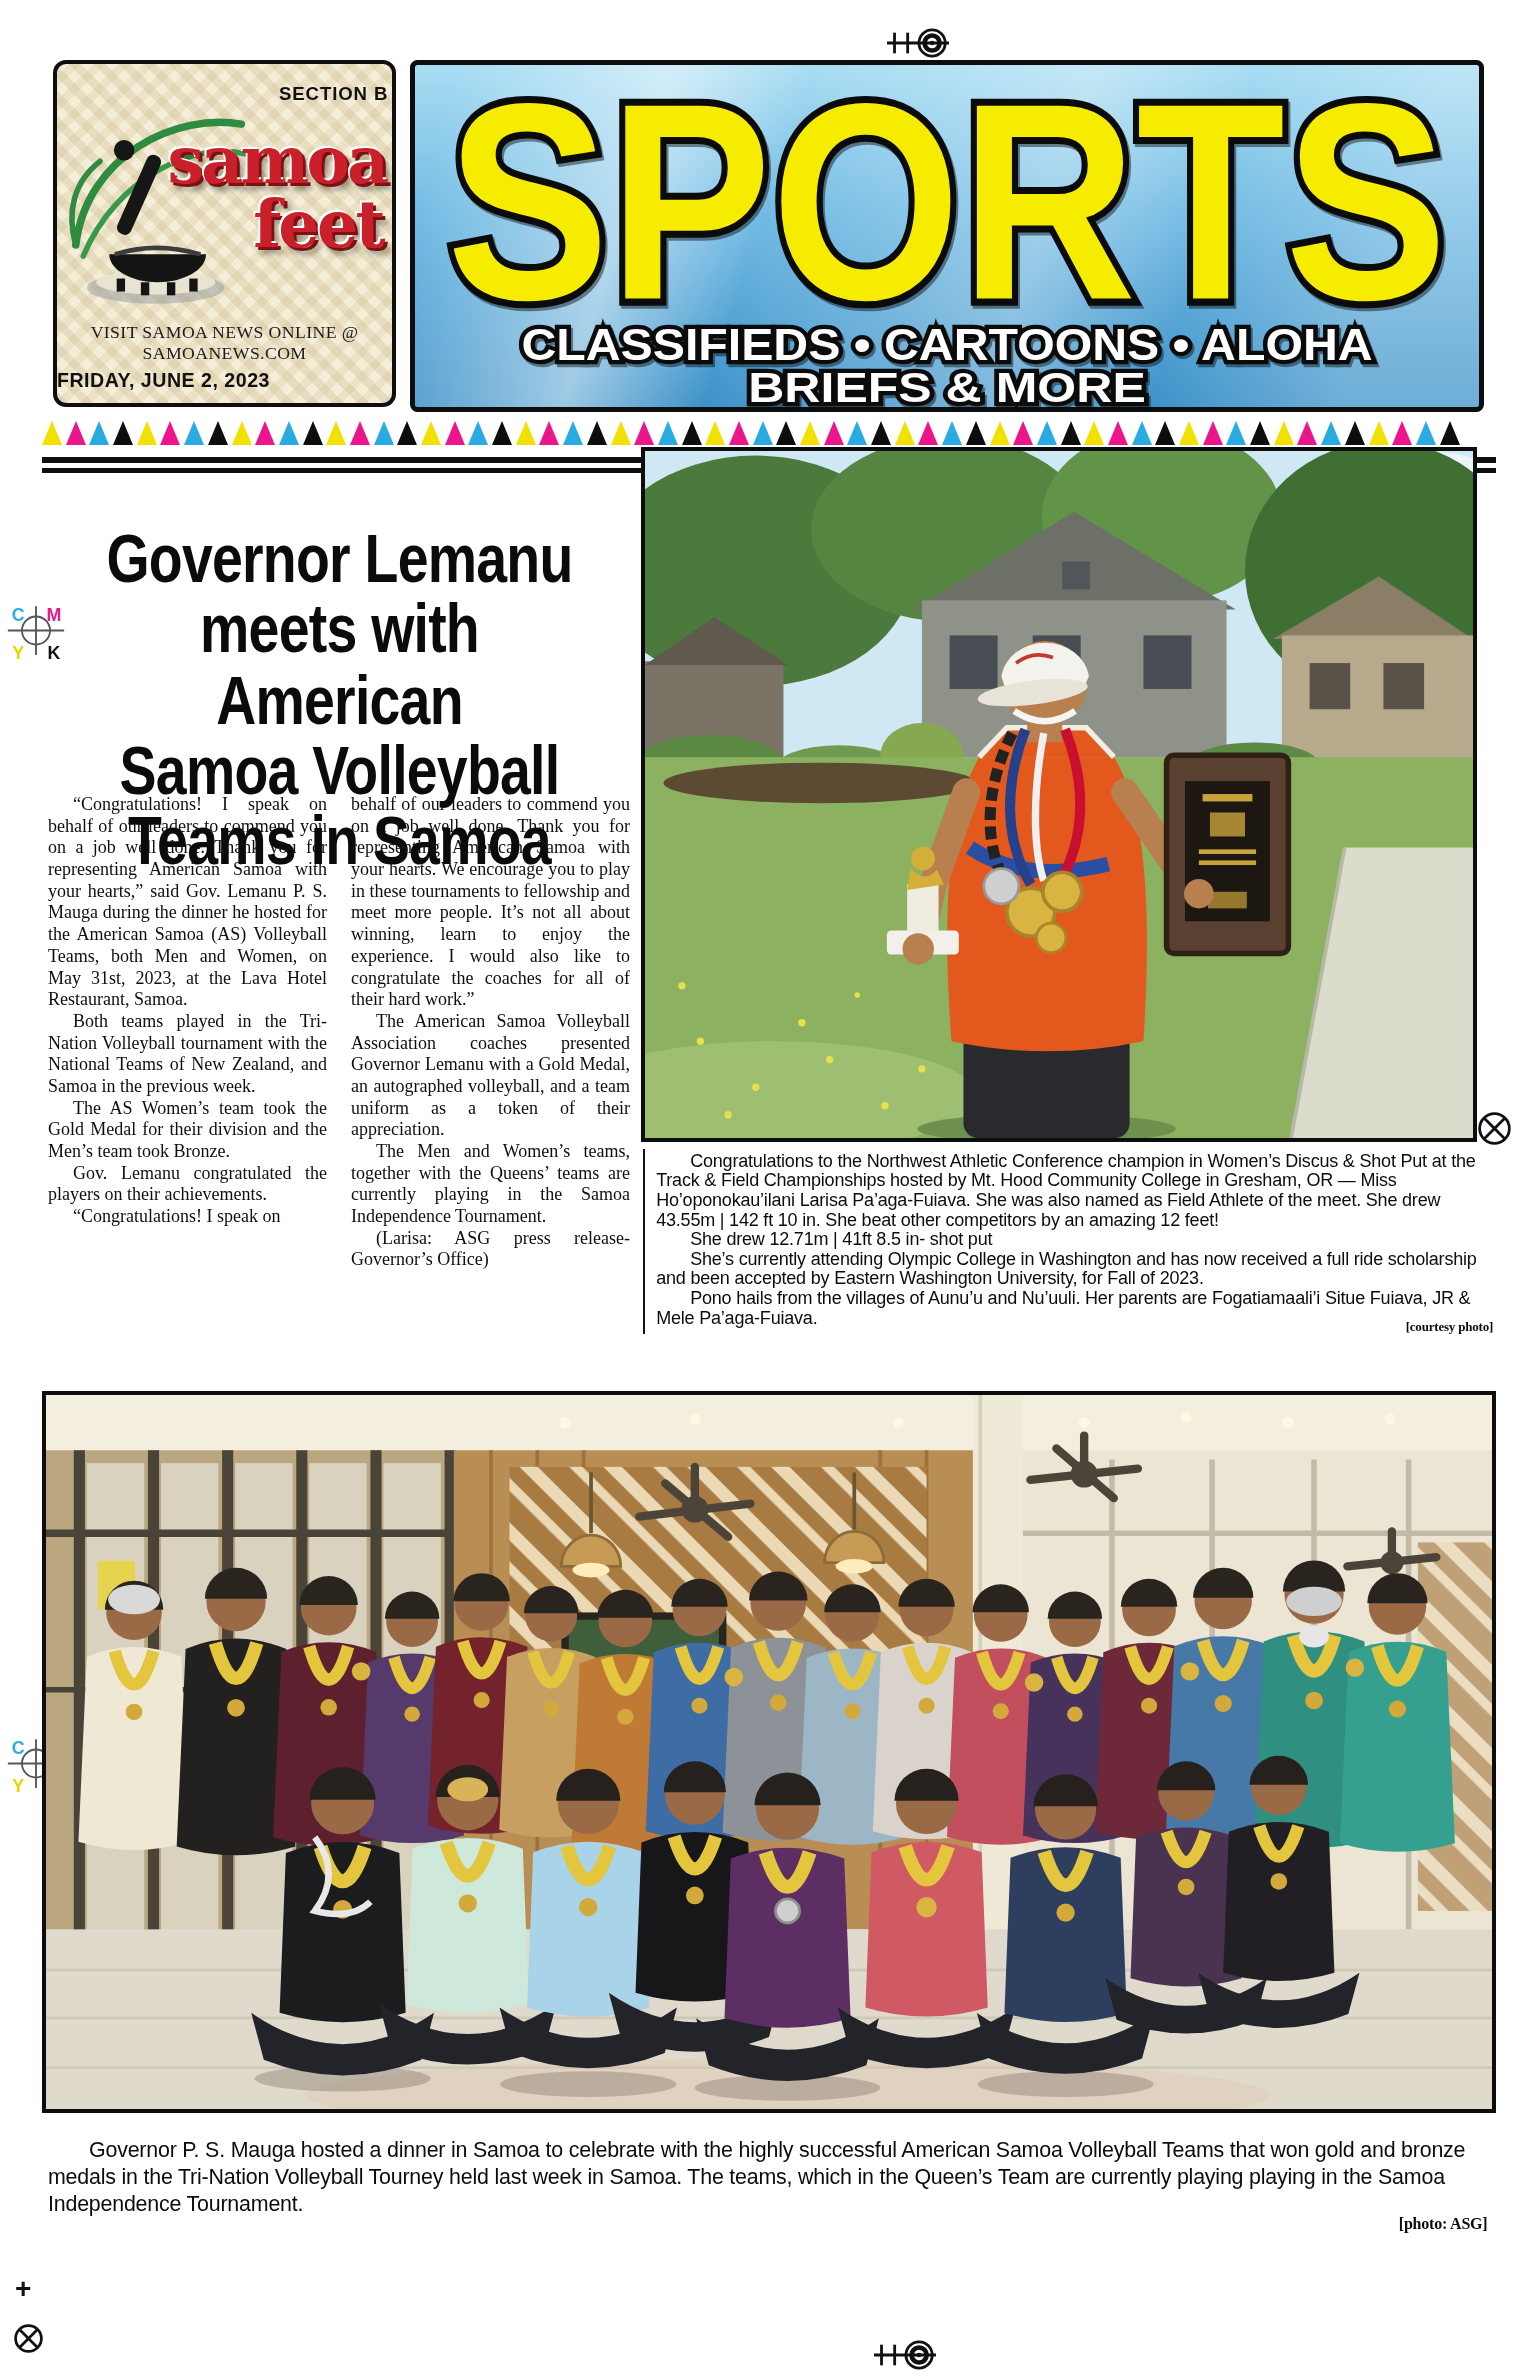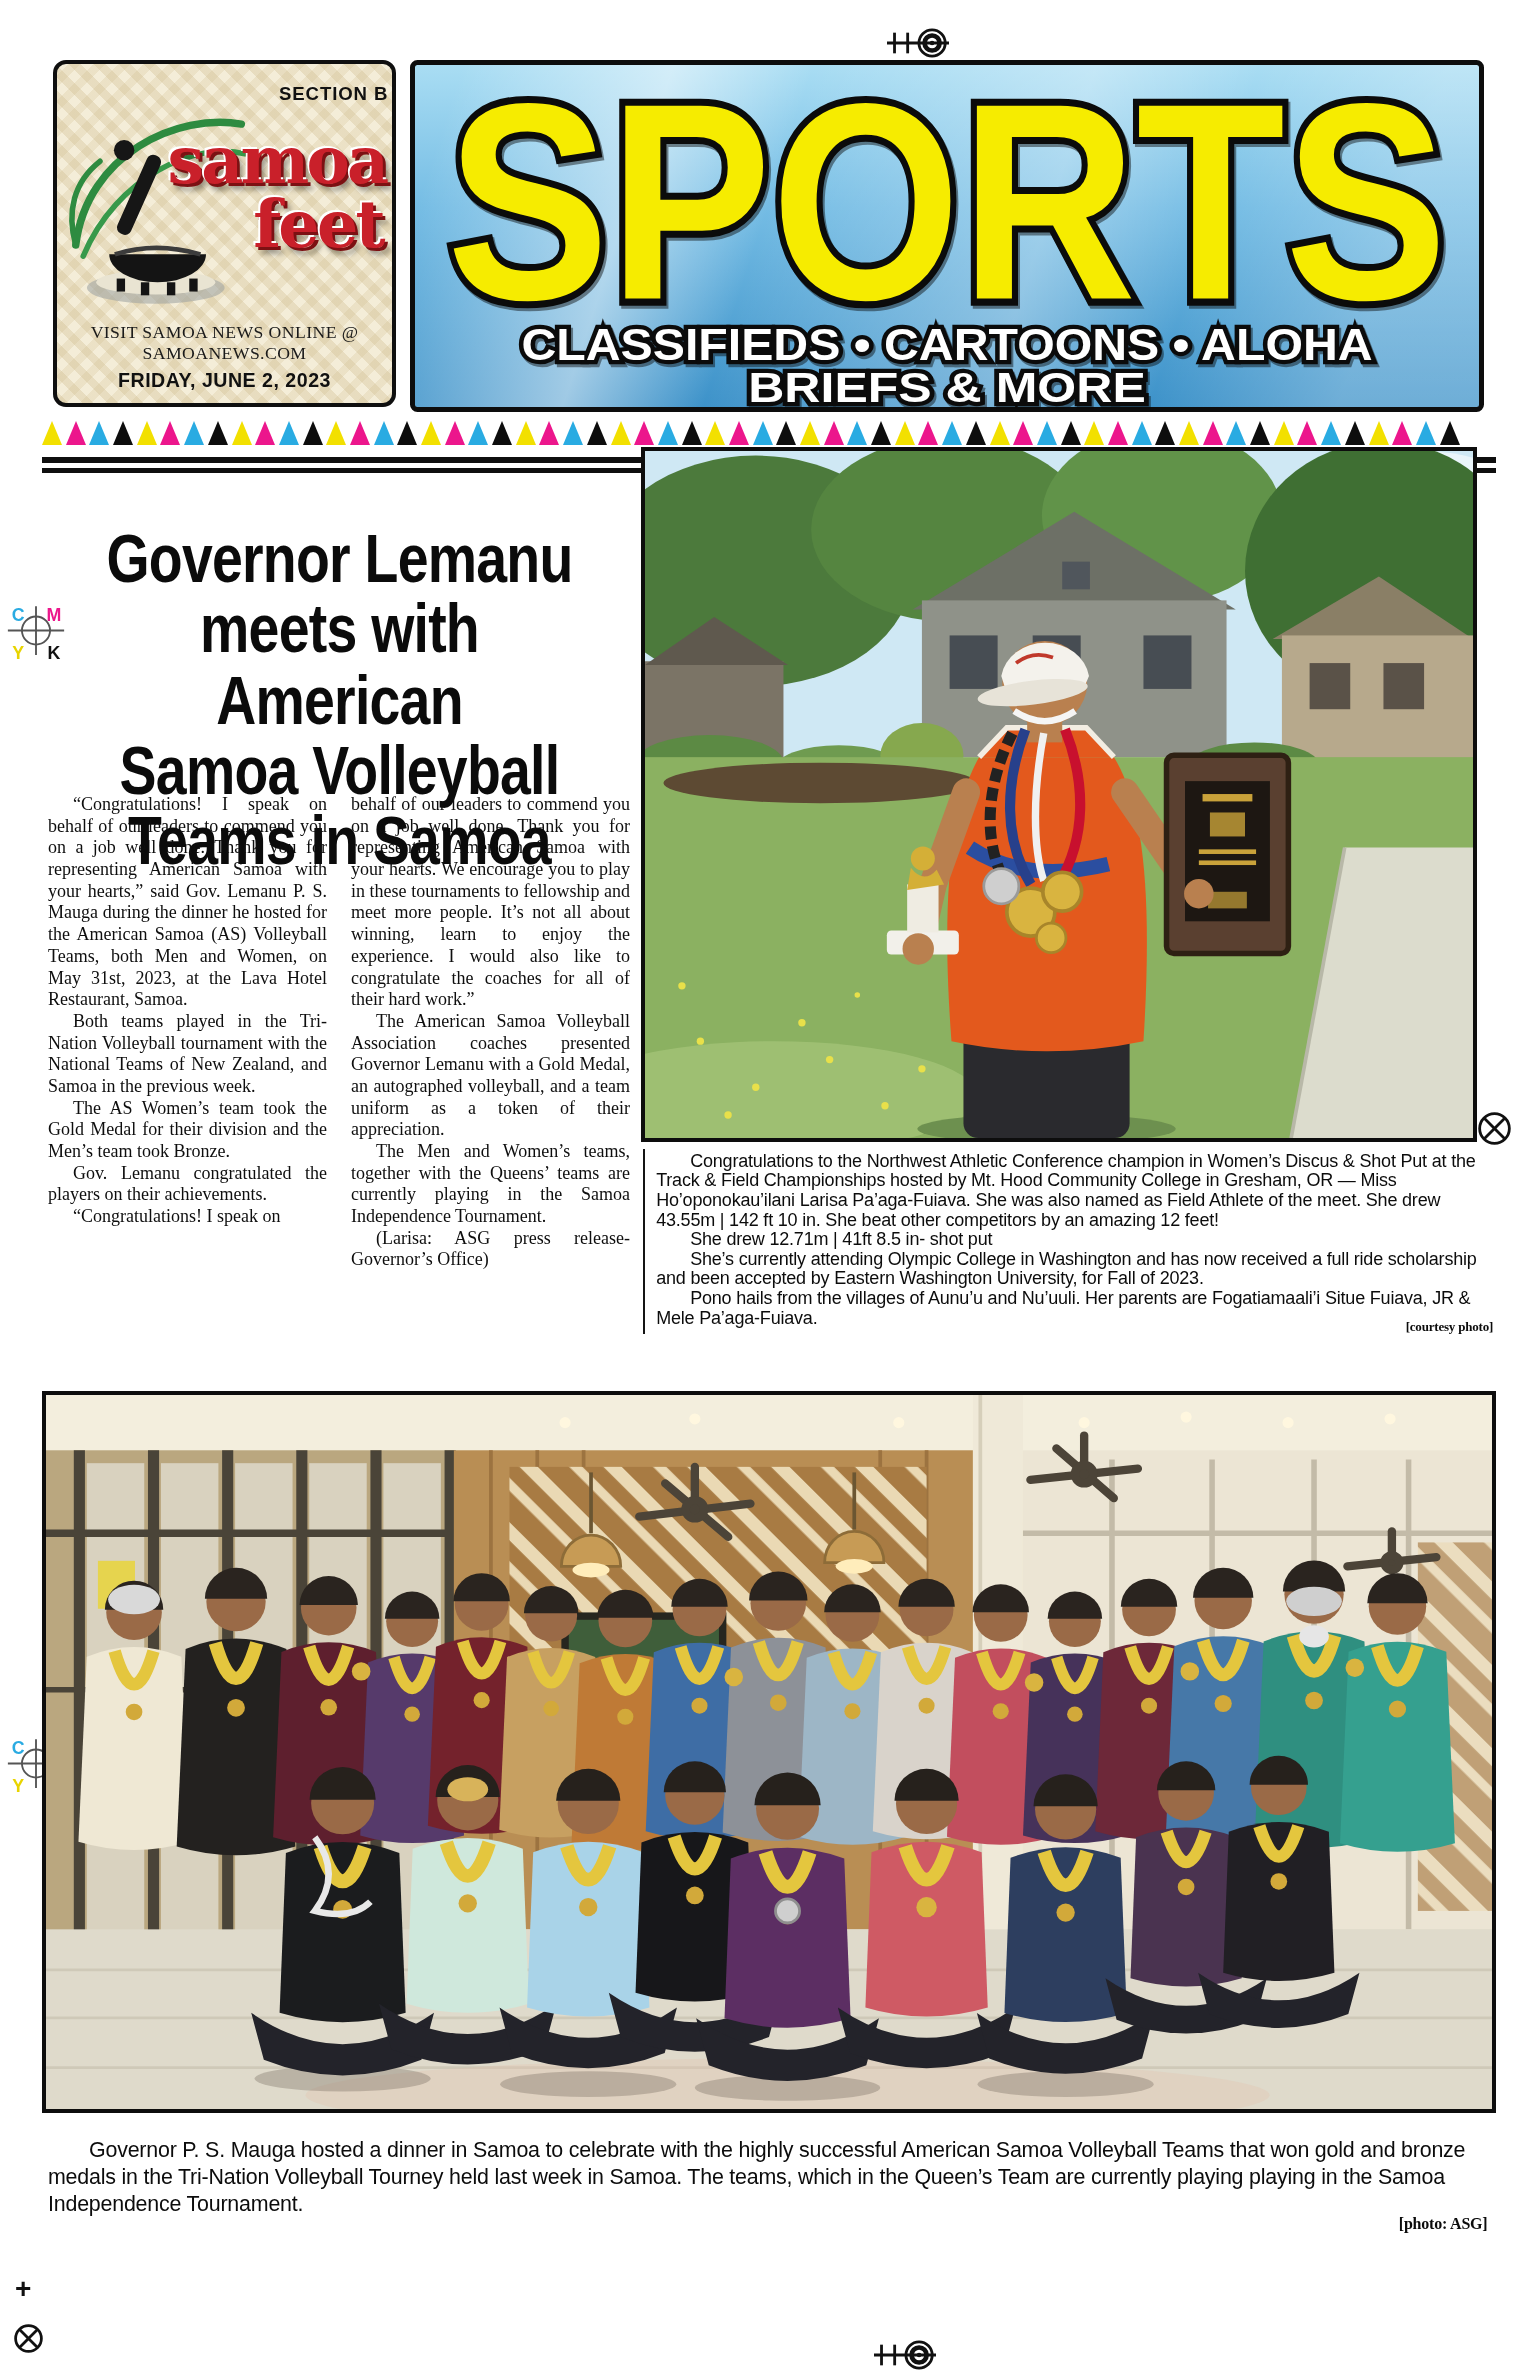--- a/index.html
+++ b/index.html
@@ -19,21 +19,21 @@
        #f4edd8;overflow:hidden;}
   .section-label{position:absolute;top:18.6px;right:3.7px;font-size:18.6px;font-weight:bold;letter-spacing:0.9px;}
   .logo-art{position:absolute;left:1.9px;top:32px;width:214px;height:233px;}
   .brand{position:absolute;right:5.6px;text-align:right;font-family:"DejaVu Serif",serif;font-weight:bold;
      color:#c9202a;letter-spacing:-2.8px;line-height:.92;font-size:65px;
      text-shadow:-1.9px -1.9px 0 #fff,2.8px 2.8px 0 #7c1113,5.6px 6.5px 5.6px rgba(0,0,0,.35);}
   .brand1{top:67px;}
   .brand2{top:131px;right:9.3px;}
   .visit-line{position:absolute;bottom:39px;width:100%;text-align:center;
      font-family:"Liberation Serif",serif;font-size:17.7px;letter-spacing:0.4px;color:#1a1a1a;}
-  .date-line{position:absolute;bottom:11.2px;width:100%;text-align:center;
+  .date-line{position:absolute;bottom:11.2px;width:100%;text-align:left;
      font-size:19.6px;font-weight:bold;letter-spacing:0.5px;}
 
   .mast-right{position:absolute;left:410px;top:60px;width:1074px;height:352px;
      border:5.6px solid #0d0d0d;border-radius:7.5px;box-sizing:border-box;
      background:
        linear-gradient(108deg,rgba(255,255,255,0) 4%,rgba(255,255,255,.5) 22%,rgba(255,255,255,0) 34%,rgba(255,255,255,.33) 58%,rgba(255,255,255,0) 72%,rgba(255,255,255,.25) 88%),
        linear-gradient(180deg,#a9ddf3 0%,#74bce4 42%,#3d92c9 100%);}
   .mast-right svg{width:100%;height:100%;filter:drop-shadow(2.8px 3.7px 0 rgba(8,8,8,.45));}
 
   

